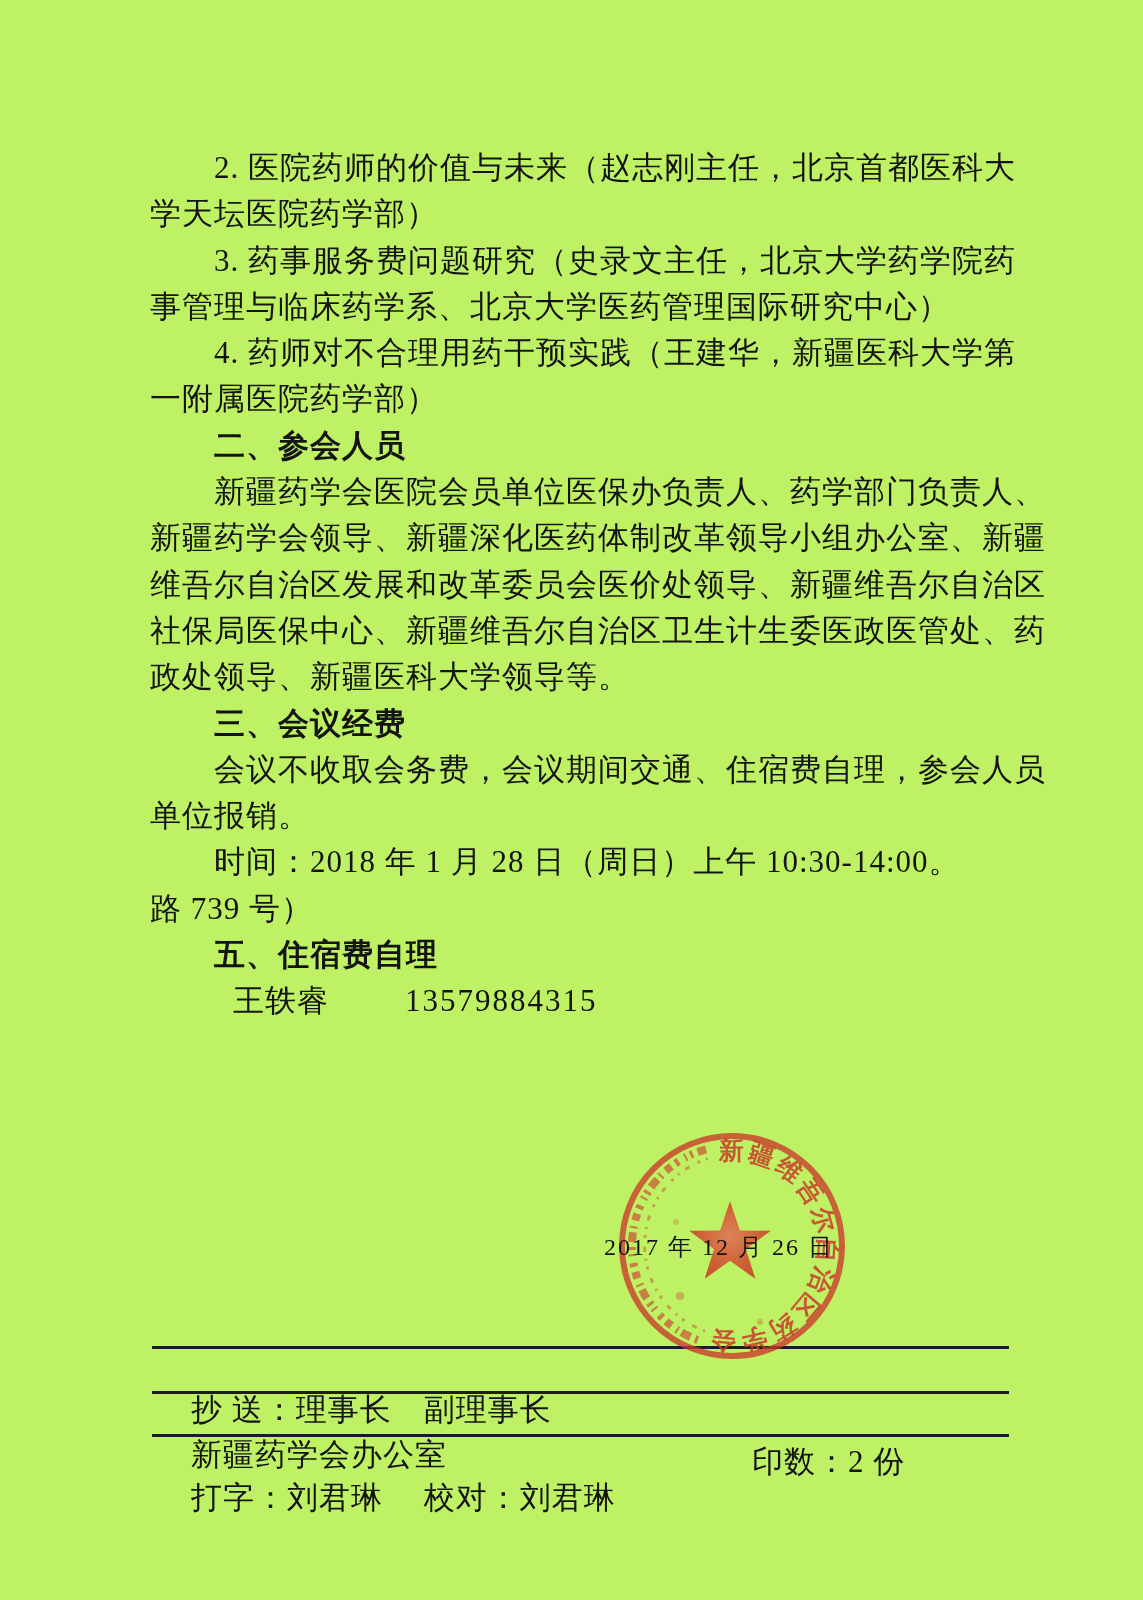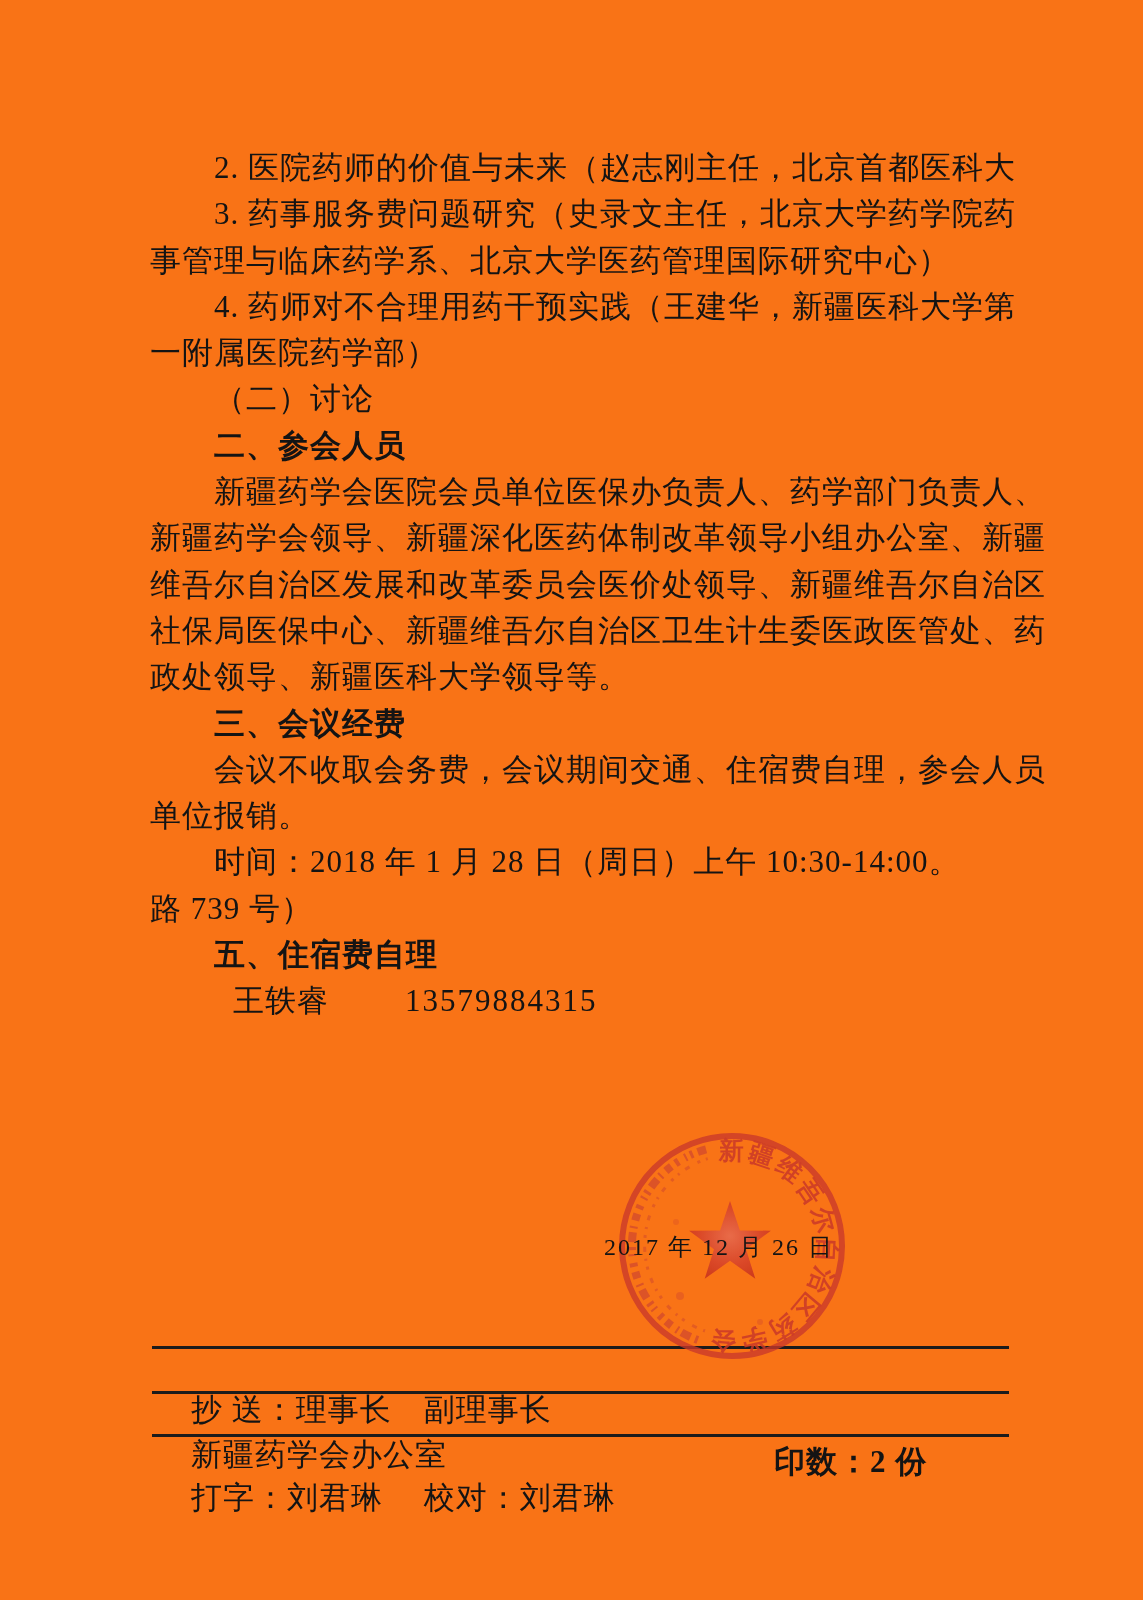--- a/index.html
+++ b/index.html
@@ -1,20 +1,20 @@
 <!DOCTYPE html>
 <html><head>
 <meta charset="utf-8">
 <style>
   html,body{margin:0;padding:0;background:#e8e8e8;}
   .page{
     position:relative;
     width:1143px;height:1600px;
     margin:0 auto;
-    background:#f97316;
+    background:#bef264;
     overflow:hidden;
     font-family:"Liberation Serif","DejaVu Serif",serif;
     color:#141414;
   }
   .body-text{
     position:absolute;
     left:150px;top:145px;
     width:905px;
     font-size:31px;
     line-height:46.3px;
@@ -59,39 +59,39 @@
     left:152px;width:857px;
     font-size:31px;
     letter-spacing:1px;
     white-space:pre;
     z-index:3;
   }
   .footer-copy{top:1353px;padding-left:4px;}
   .footer-office{top:1398px;padding-left:4px;}
   .footer-office .print-date{position:absolute;right:2px;top:0;}
   .footer-print{top:1441px;padding-left:4px;}
-  .footer-print .copies{position:absolute;left:622px;top:0;font-weight:bold;}
+  .footer-print .copies{position:absolute;left:600px;top:0;}
   .seal text{
     font-family:"Liberation Serif","DejaVu Serif",serif;
     font-weight:bold;
   }
 </style>
 </head>
 <body>
 
 <div class="page">
 
   <div class="body-text">
 
   <div class="line indent">2. 医院药师的价值与未来（赵志刚主任，北京首都医科大</div>
+      <div class="line">学天坛医院药学部）</div>
       <div class="line indent">3. 药事服务费问题研究（史录文主任，北京大学药学院药</div>
       <div class="line">事管理与临床药学系、北京大学医药管理国际研究中心）</div>
       <div class="line indent">4. 药师对不合理用药干预实践（王建华，新疆医科大学第</div>
       <div class="line">一附属医院药学部）</div>
-      <div class="line indent">（二）讨论</div>
       <div class="line indent bold">二、参会人员</div>
       <div class="line indent">新疆药学会医院会员单位医保办负责人、药学部门负责人、</div>
       <div class="line">新疆药学会领导、新疆深化医药体制改革领导小组办公室、新疆</div>
       <div class="line">维吾尔自治区发展和改革委员会医价处领导、新疆维吾尔自治区</div>
       <div class="line">社保局医保中心、新疆维吾尔自治区卫生计生委医政医管处、药</div>
       <div class="line">政处领导、新疆医科大学领导等。</div>
       <div class="line indent bold">三、会议经费</div>
       <div class="line indent">会议不收取会务费，会议期间交通、住宿费自理，参会人员</div>
       <div class="line">单位报销。</div>
       <div class="line indent">时间：2018 年 1 月 28 日（周日）上午 10:30-14:00。</div>

